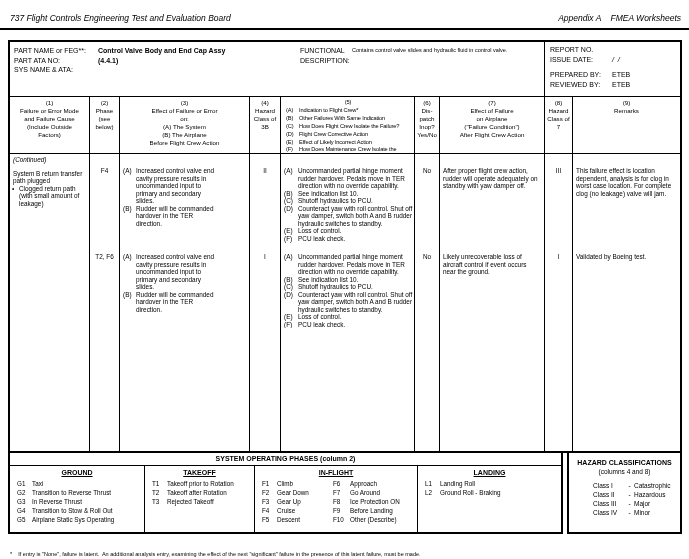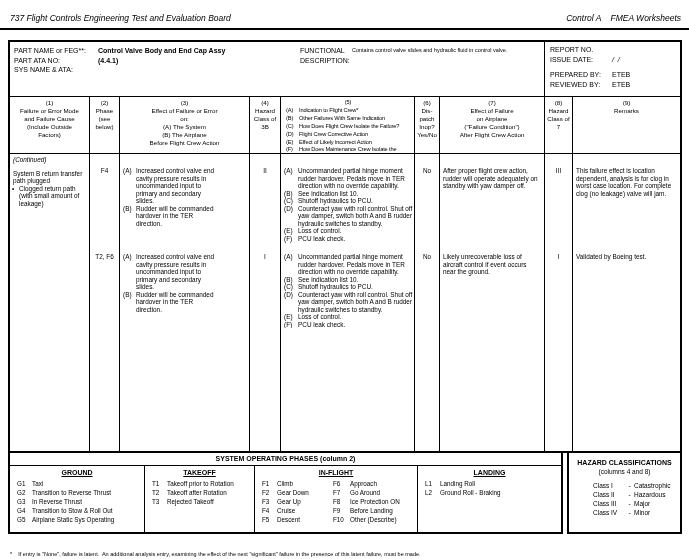--- a/index.html
+++ b/index.html
@@ -96,21 +96,21 @@
   .hz-sep { width:9px; flex:none; text-align:center; }
 
   
   .footnotes { margin-top:3px; padding-left:2px; font-size:5.5px; line-height:7px; white-space:pre-wrap; }
 </style>
 </head>
 <body>
 
 <div class="page-header">
   <span class="pre">737 Flight Controls Engineering Test and Evaluation Board</span>
-  <span class="pre">Control A    FMEA Worksheets</span>
+  <span class="pre">Appendix A    FMEA Worksheets</span>
 </div>
 <div class="header-rule"></div>
 
 <div class="sheet">
 
   <div class="upper-table">
 
     <div class="title-row">
       <div class="title-left">
         <div class="part-block">

